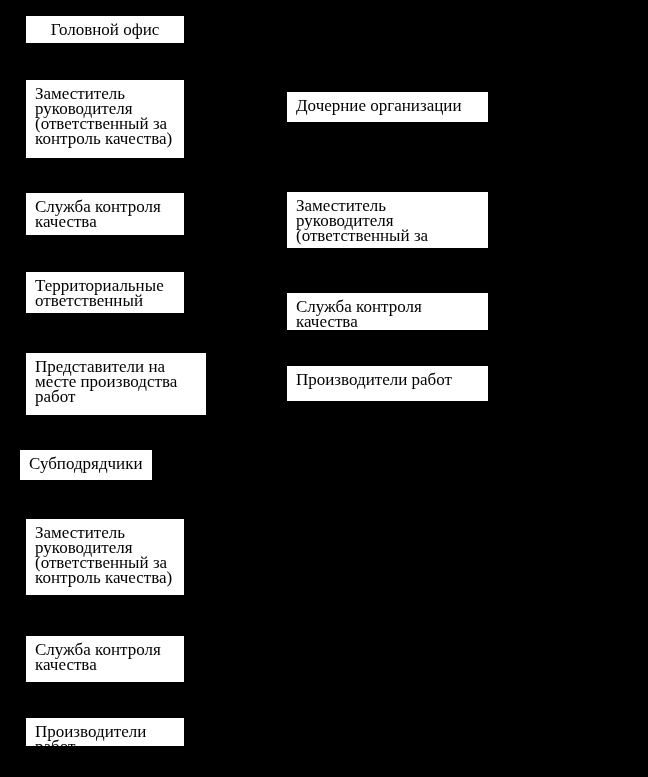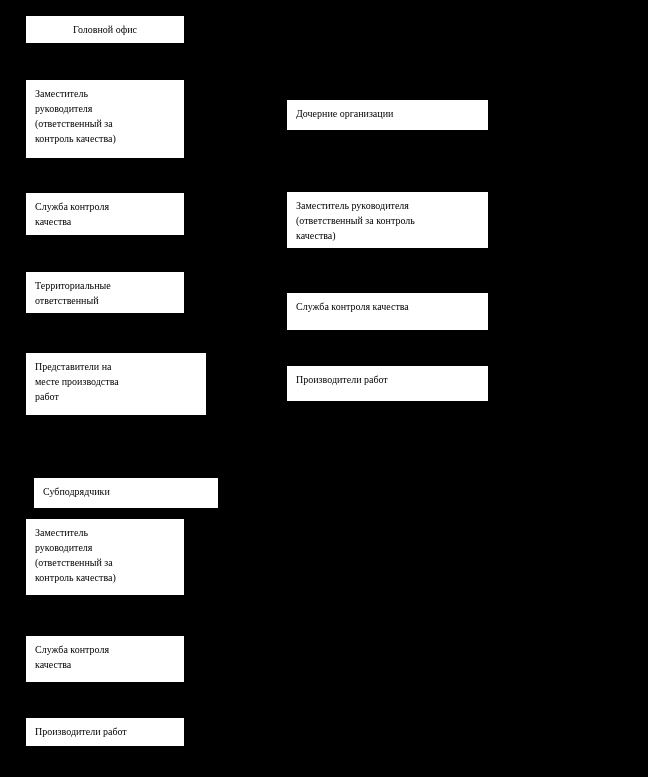--- a/index.html
+++ b/index.html
@@ -9,41 +9,41 @@
     height: 777px;
     background: #000000;
     overflow: hidden;
     font-family: "Liberation Serif", "DejaVu Serif", serif;
   }
   .node {
     position: absolute;
     box-sizing: border-box;
     background: #ffffff;
     color: #000000;
-    font-size: 10px;
+    font-size: 17px;
     line-height: 15px;
     padding: 6px 9px;
     white-space: pre-line;
     text-align: left;
   }
   .centered { text-align: center; }
 
   
   .l1 { left: 26px;  top: 16px;  width: 158px; height: 27px; }
   .l2 { left: 26px;  top: 80px;  width: 158px; height: 78px; }
   .l3 { left: 26px;  top: 193px; width: 158px; height: 42px; }
   .l4 { left: 26px;  top: 272px; width: 158px; height: 41px; }
   .l5 { left: 26px;  top: 353px; width: 180px; height: 62px; }
-  .l6 { left: 34px;  top: 450px; width: 184px; height: 30px; margin-top: 28px; }
+  .l6 { left: 20px;  top: 450px; width: 132px; height: 30px; }
   .l7 { left: 26px;  top: 519px; width: 158px; height: 76px; }
   .l8 { left: 26px;  top: 636px; width: 158px; height: 46px; }
   .l9 { left: 26px;  top: 718px; width: 158px; height: 28px; }
 
   
-  .r1 { left: 287px; top: 100px;  width: 201px; height: 30px; }
+  .r1 { left: 287px; top: 92px;  width: 201px; height: 30px; }
   .r2 { left: 287px; top: 192px; width: 201px; height: 56px; }
   .r3 { left: 287px; top: 293px; width: 201px; height: 37px; }
   .r4 { left: 287px; top: 366px; width: 201px; height: 35px; }
 </style>
 </head>
 <body>
 
 <div class="screen">
 
   <div class="node l1 centered">Головной офис</div>

